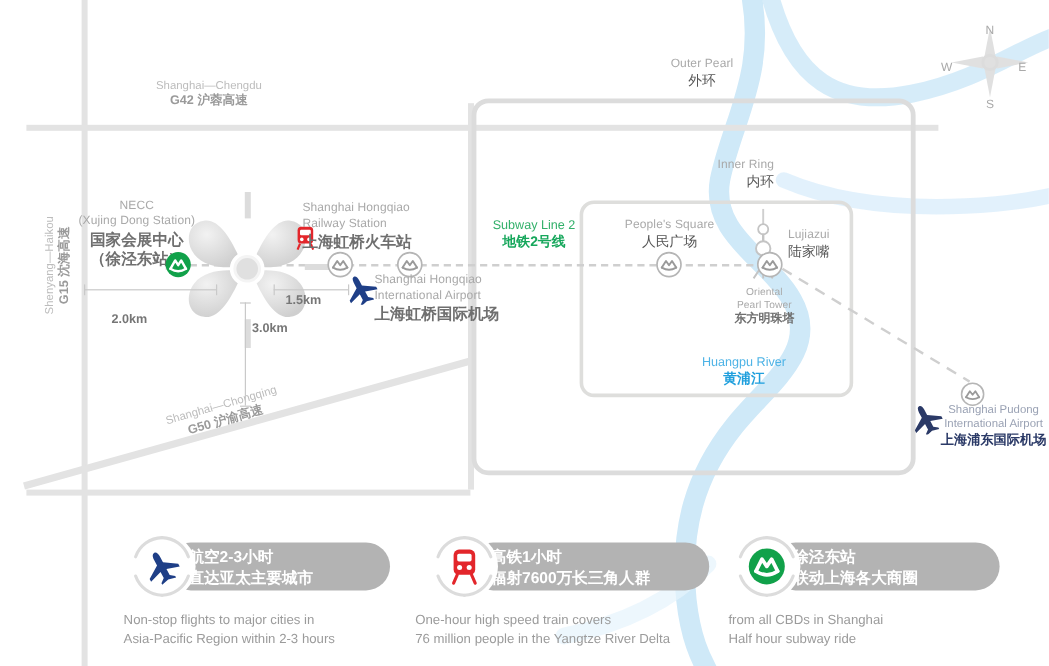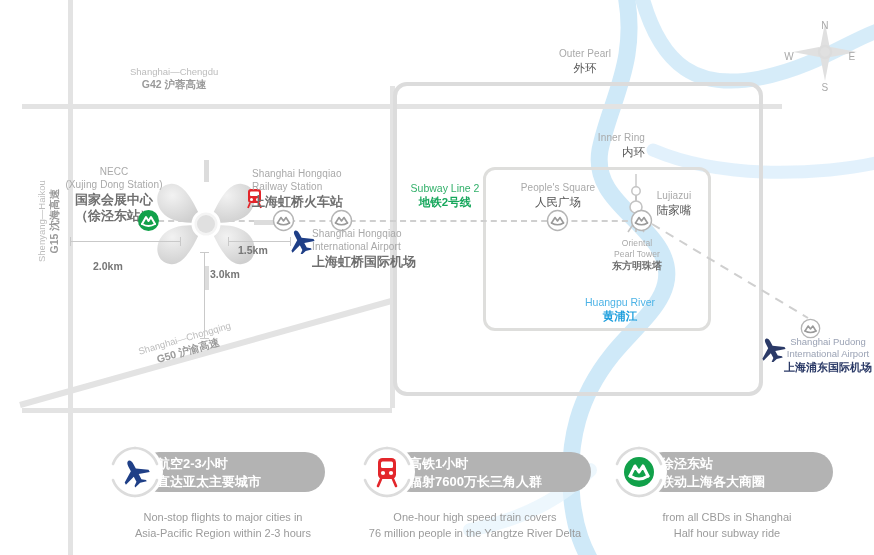--- a/index.html
+++ b/index.html
@@ -46,21 +46,21 @@
   .dimtxt{position:absolute;color:#767676;font-size:10.5px;font-weight:bold;white-space:nowrap;}
 
   
   .cards{position:absolute;left:0;top:440px;width:874px;height:115px;}
   .card{position:absolute;width:240px;}
   .pill{position:absolute;left:36px;top:12px;width:186px;height:40px;
         background:#b3b3b3;border-radius:20px;}
   .pill-txt{position:absolute;left:54px;top:15px;color:#ffffff;
             font-size:13px;font-weight:bold;line-height:1.38;white-space:nowrap;}
   .badge{position:absolute;left:0;top:0;width:64px;height:64px;}
-  .cap{position:absolute;left:0;top:70px;width:240px;text-align:center;
+  .cap{position:absolute;left:0;top:70px;width:240px;text-align:left;
        color:#9b9b9b;font-size:11px;line-height:1.45;}
 
   .sub-dash{position:absolute;height:0;border-top:2px dashed #cfcfcf;}
 </style>
 </head>
 <body>
 
 <div class="map">
 
   <svg class="abs" style="left:0;top:0;" width="874" height="555">

